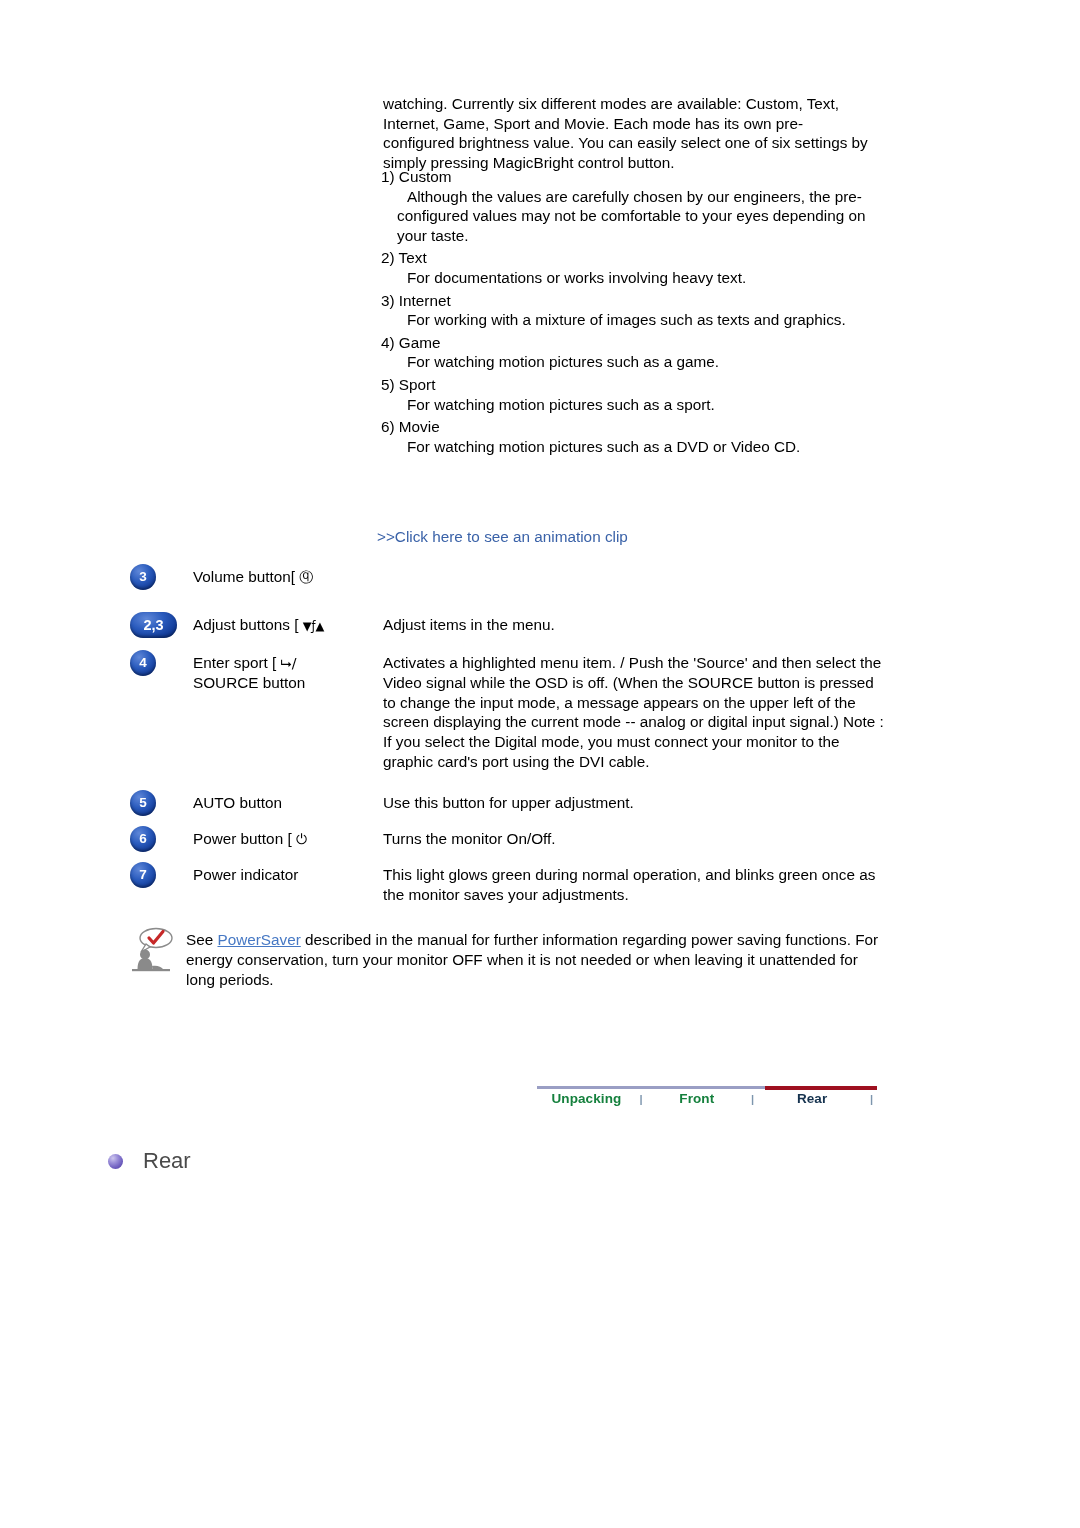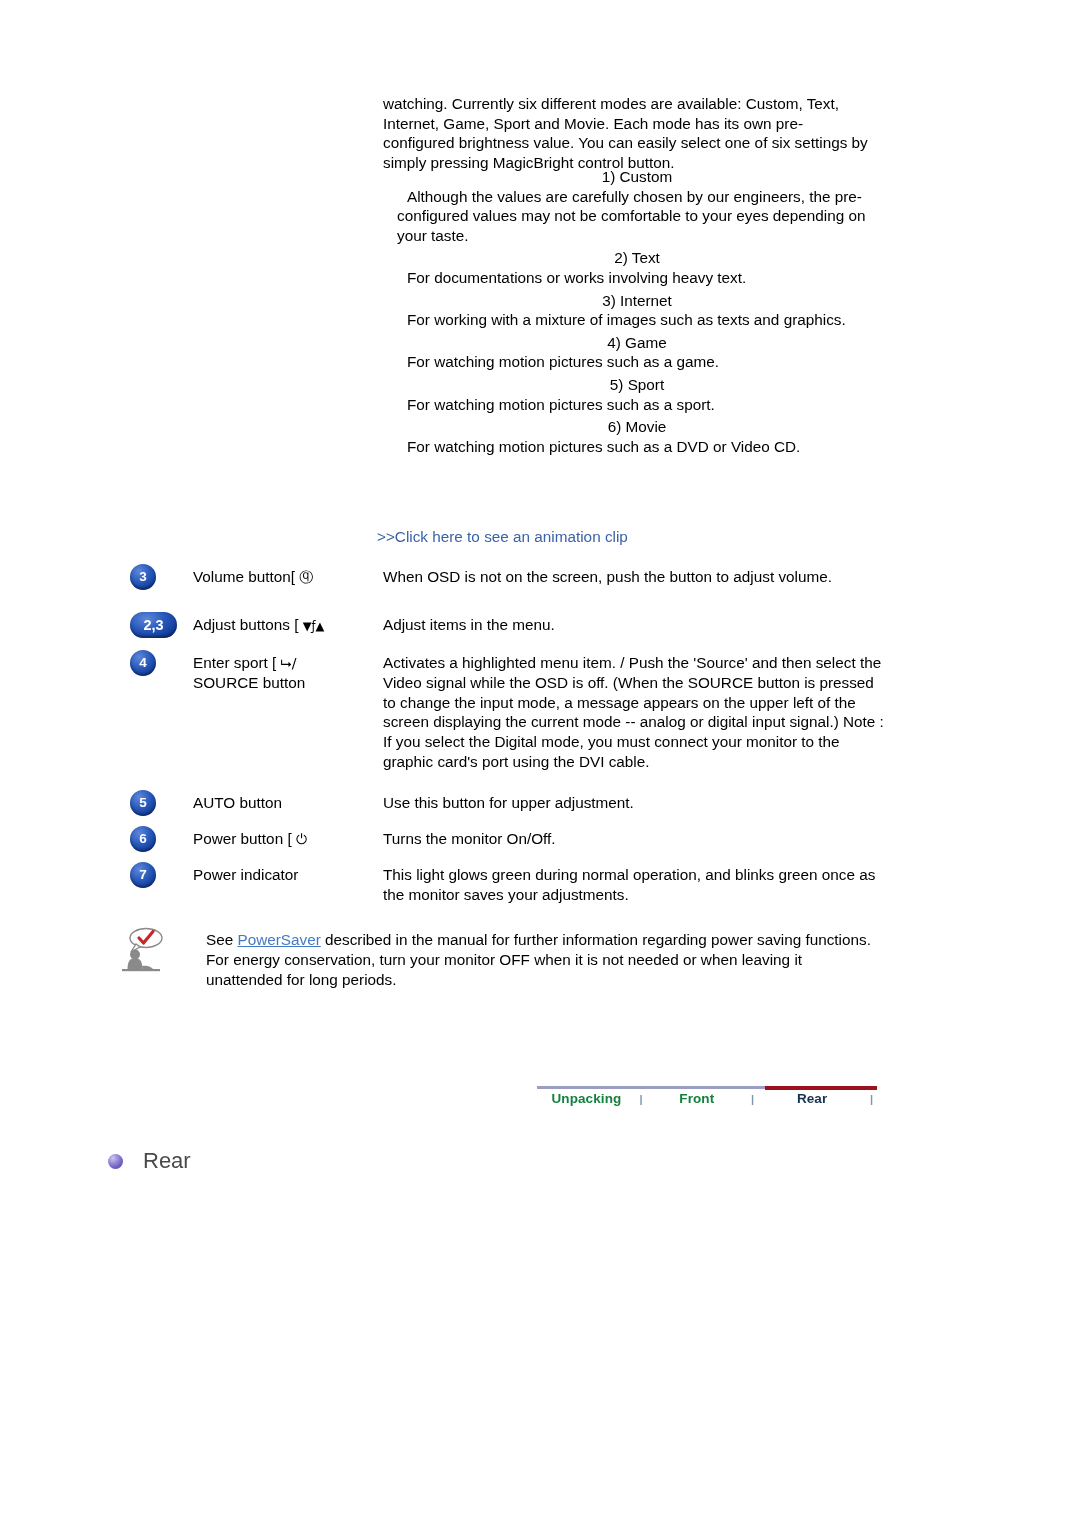--- a/index.html
+++ b/index.html
@@ -31,21 +31,21 @@
 
   .mode-list {
     position: absolute;
     left: 377px;
     top: 167px;
     width: 500px;
     font-size: 15.3px;
     line-height: 19.6px;
   }
   .mode-item { margin-bottom: 0px; }
-  .mode-head { margin-left: 20px; text-align: center; }
+  .mode-head { margin-left: 4px; }
   .mode-desc { margin-left: 20px; text-indent: 0; }
   .mode-desc.first-ind { text-indent: 10px; }
   .mode-gap { height: 3px; }
 
   .anim-link {
     position: absolute;
     left: 377px;
     top: 528px;
     font-size: 15.3px;
     color: #3a62a8;
@@ -105,26 +105,25 @@
     line-height: 19.8px;
     padding-top: 5px;
     padding-left: 4px;
   }
   .gl { font-family: "DejaVu Sans", sans-serif; font-size: 14px; }
   .gl-sm { font-family: "DejaVu Sans", sans-serif; font-size: 11.5px; }
 
   
   .note-box {
     position: absolute;
-    left: 120px;
+    left: 130px;
     top: 923px;
     width: 760px;
     display: flex;
     align-items: flex-start;
-    gap: 30px;
   }
   .note-icon {
     flex: 0 0 56px;
     width: 56px;
     padding-top: 2px;
   }
   .note-text {
     flex: 1 1 auto;
     font-size: 15.3px;
     line-height: 20px;
@@ -254,21 +253,20 @@
 <div class="btn-table">
 
   <div class="btn-row">
     <div class="badge-cell">
       <span class="badge">3</span>
     </div>
     <div class="label-cell">
       <span>Volume button[</span>
       <span class="gl">ⓠ</span>
     </div>
-    <div class="desc-cell">When OSD is not on the screen, push the button to adjust volume.</div>
   </div>
 
   <div class="btn-row" style="margin-top:20px;">
     <div class="badge-cell">
       <span class="badge wide">2,3</span>
     </div>
     <div class="label-cell">
       <span>Adjust buttons [</span>
       <span class="gl-sm">▼ƒ▲</span>
     </div>

